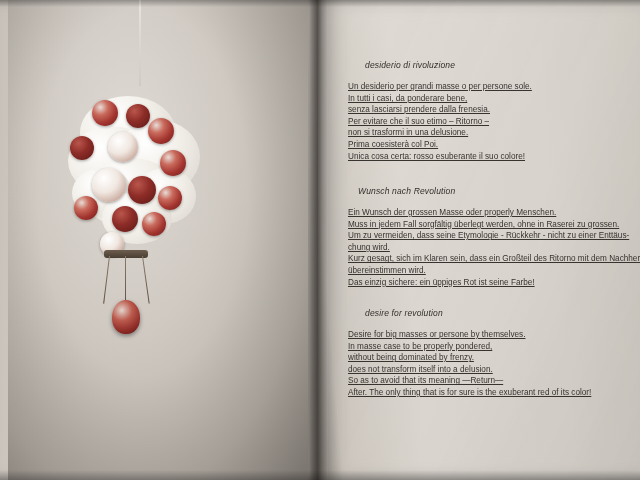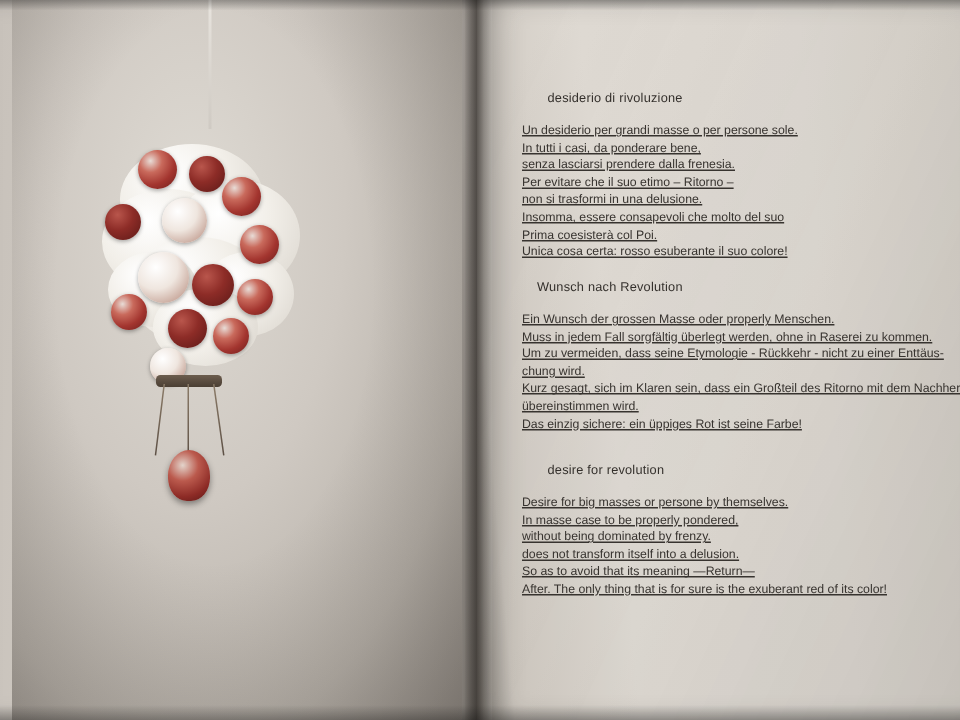--- a/index.html
+++ b/index.html
@@ -151,20 +151,21 @@
   }
   .poem {
     position: absolute;
     width: 262px;
   }
   .poem-title {
     font-size: 8.5px;
     letter-spacing: 0.15px;
     margin: 0 0 11px 17px;
     color: #332f2b;
+    font-style: italic;
   }
   .poem-title.indent-small { margin-left: 10px; }
   .poem-line {
     font-size: 8.2px;
     line-height: 11.6px;
     margin: 0;
     color: #37332f;
     white-space: nowrap;
     text-decoration: underline;
   }
@@ -234,29 +235,28 @@
 
     <div class="text-col">
 
       <div class="poem" id="poem-it">
         <p class="poem-title">desiderio di rivoluzione</p>
         <p class="poem-line">Un desiderio per grandi masse o per persone sole.</p>
         <p class="poem-line">In tutti i casi, da ponderare bene,</p>
         <p class="poem-line">senza lasciarsi prendere dalla frenesia.</p>
         <p class="poem-line">Per evitare che il suo etimo – Ritorno –</p>
         <p class="poem-line">non si trasformi in una delusione.</p>
-        <p class="poem-line">Insomma, essere consapevoli che molto del suo</p>
         <p class="poem-line">Prima coesisterà col Poi.</p>
         <p class="poem-line">Unica cosa certa: rosso esuberante il suo colore!</p>
       </div>
 
       <div class="poem" id="poem-de">
         <p class="poem-title indent-small">Wunsch nach Revolution</p>
         <p class="poem-line">Ein Wunsch der grossen Masse oder properly Menschen.</p>
-        <p class="poem-line">Muss in jedem Fall sorgfältig überlegt werden, ohne in Raserei zu kommen.</p>
+        <p class="poem-line">Muss in jedem Fall sorgfältig überlegt werden, ohne in Raserei zu grossen.</p>
         <p class="poem-line">Um zu vermeiden, dass seine Etymologie - Rückkehr - nicht zu einer Enttäus-</p>
         <p class="poem-line">chung wird.</p>
         <p class="poem-line">Kurz gesagt, sich im Klaren sein, dass ein Großteil des Ritorno mit dem Nachher</p>
         <p class="poem-line">übereinstimmen wird.</p>
         <p class="poem-line">Das einzig sichere: ein üppiges Rot ist seine Farbe!</p>
       </div>
 
       <div class="poem" id="poem-en">
         <p class="poem-title">desire for revolution</p>
         <p class="poem-line">Desire for big masses or persone by themselves.</p>

